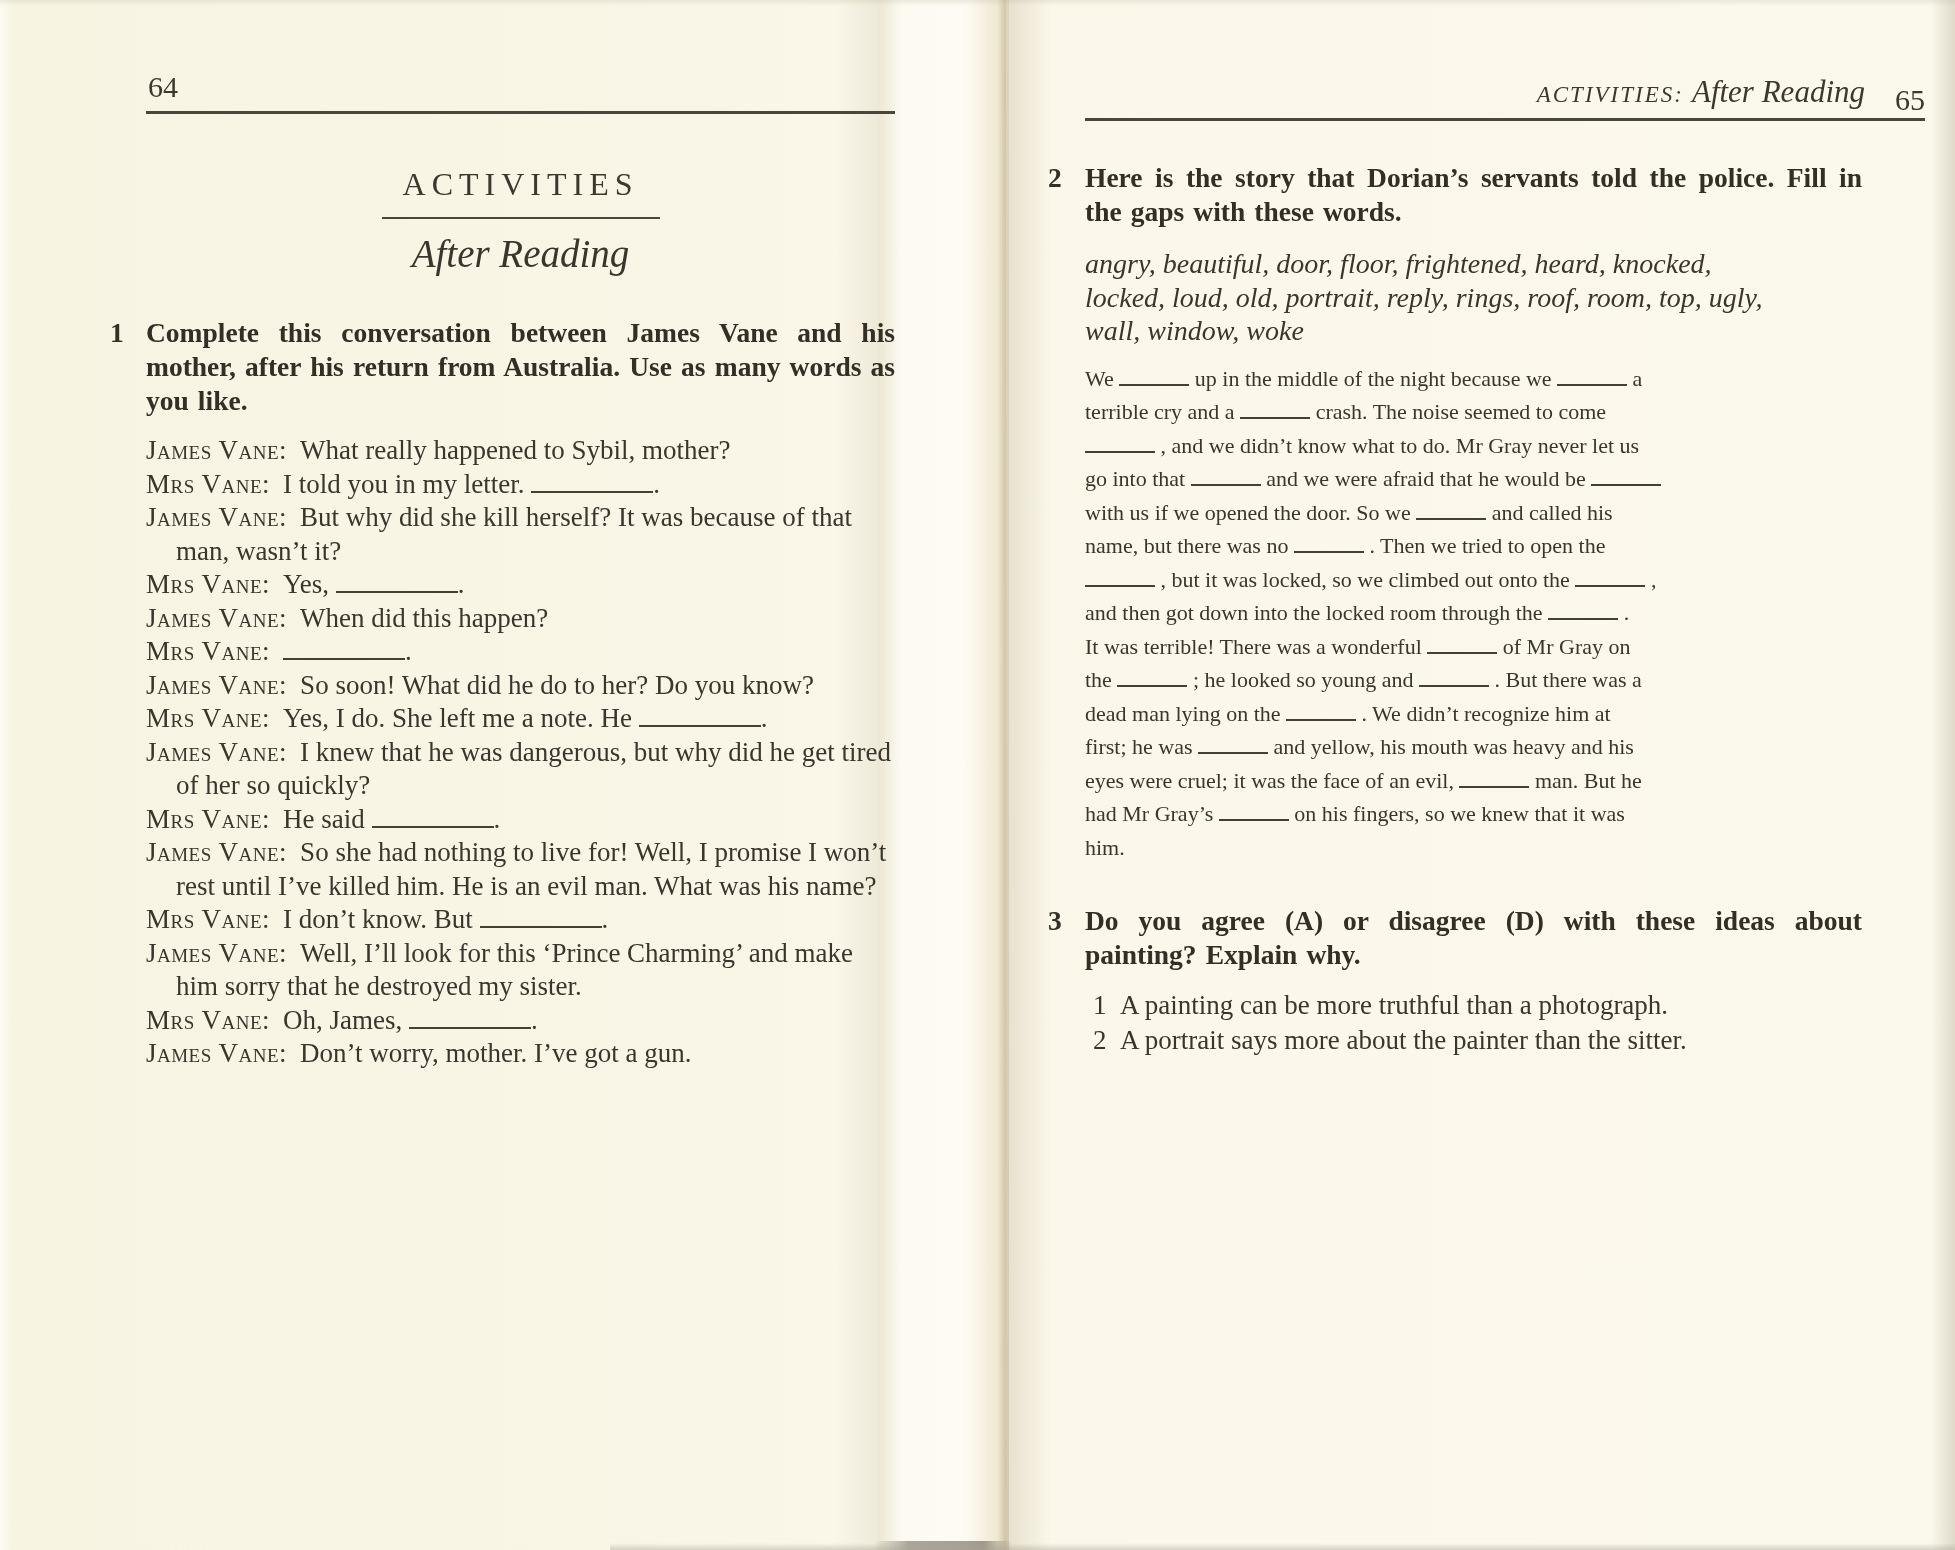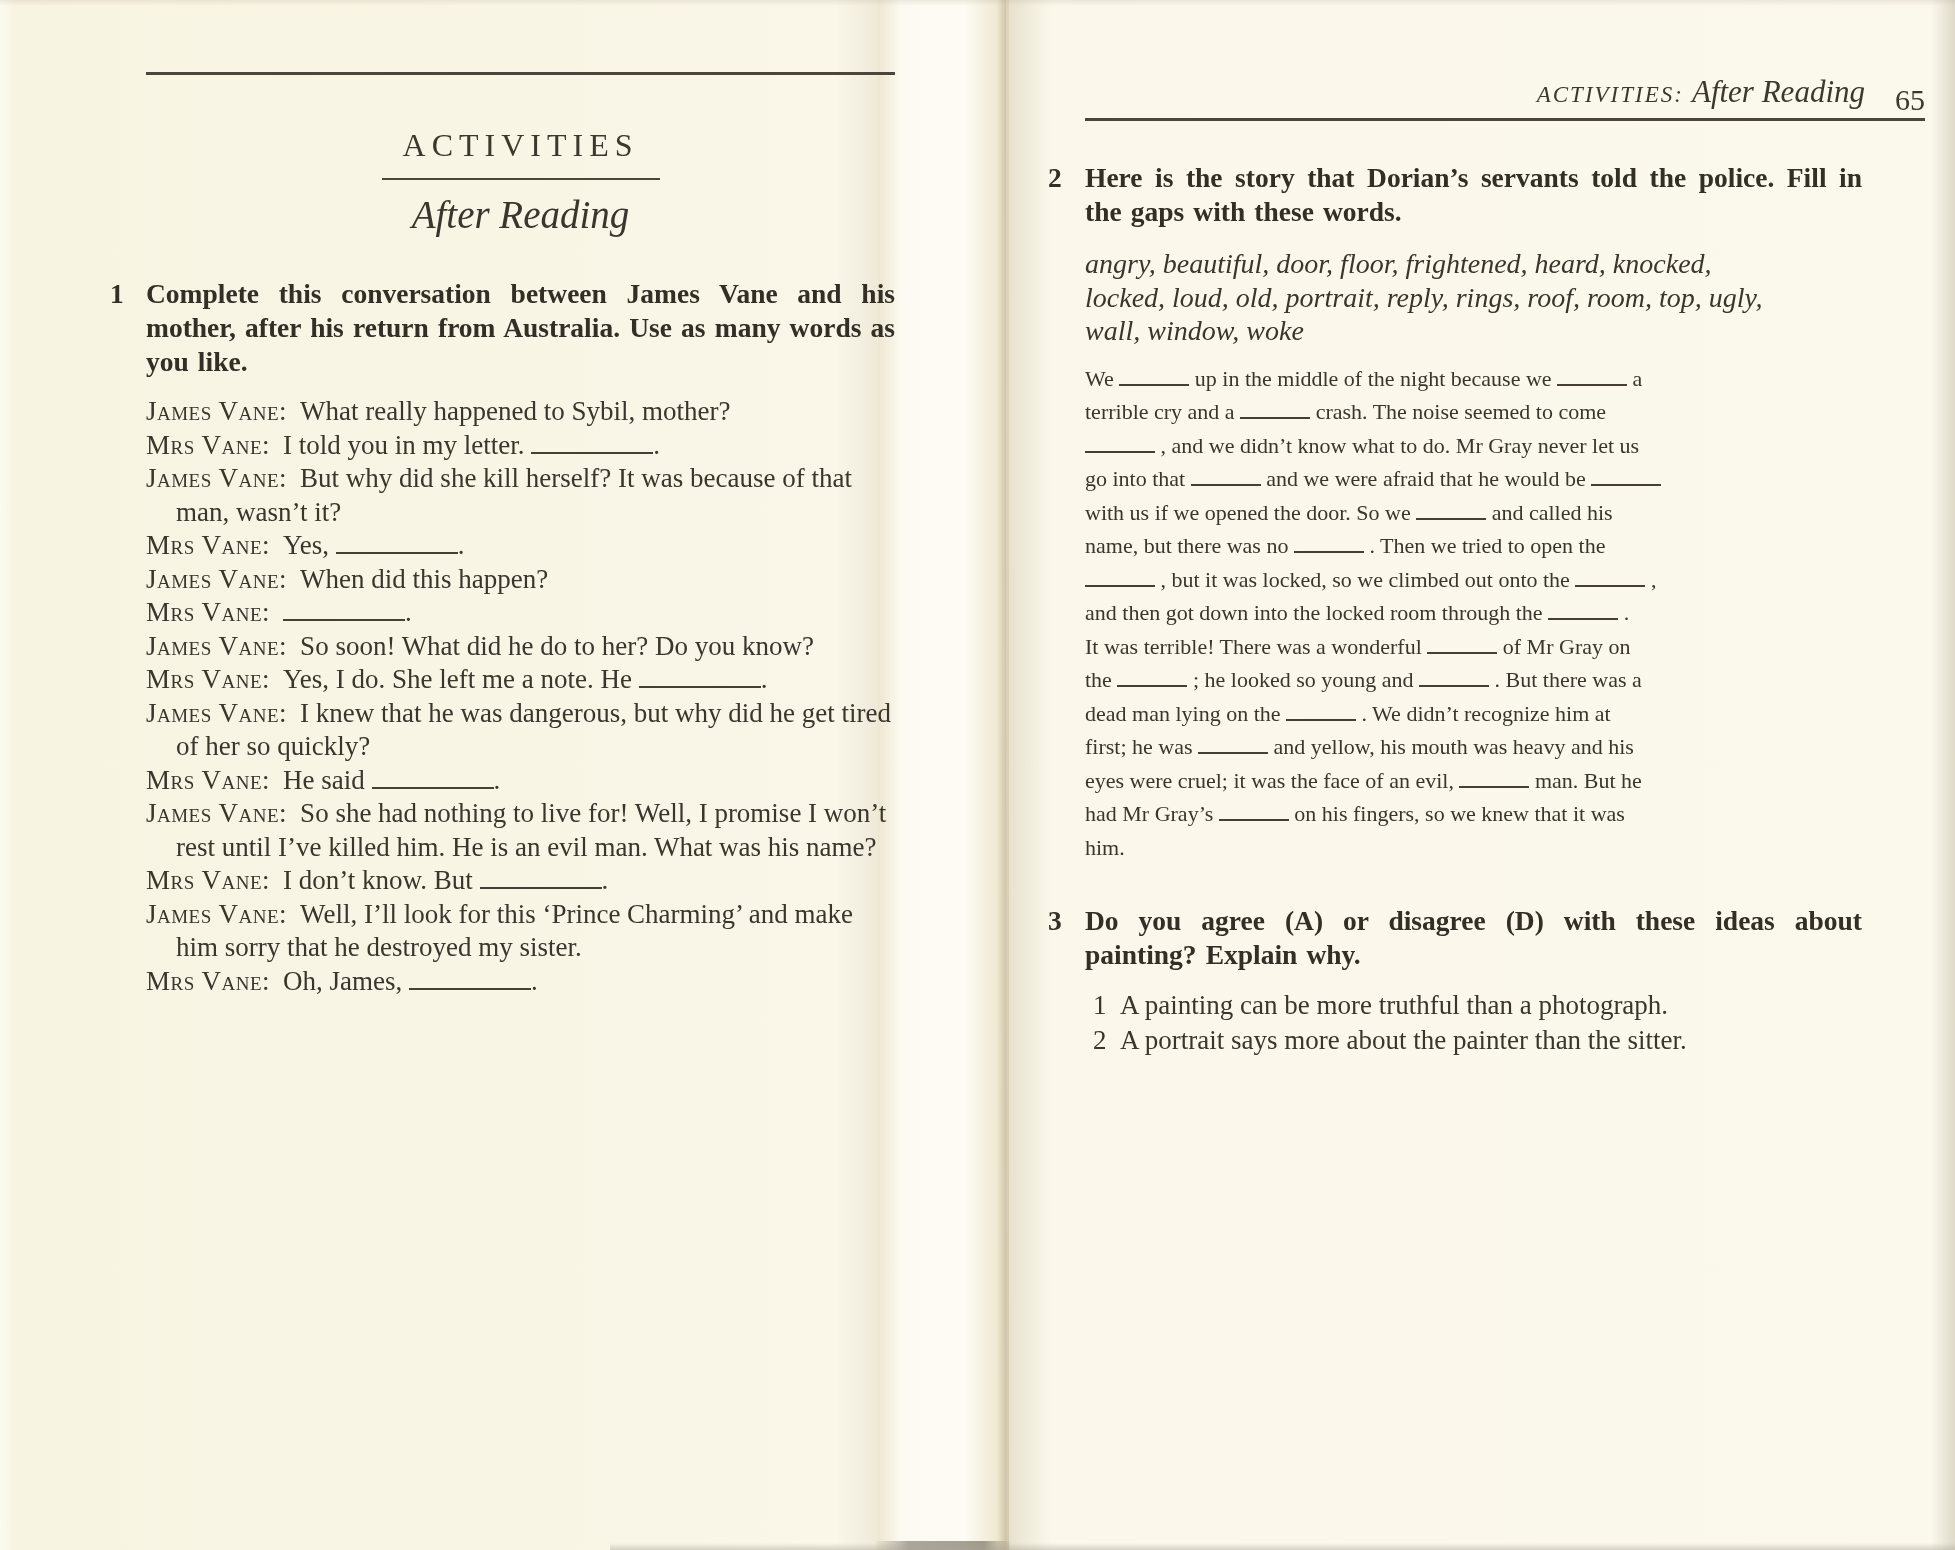--- a/index.html
+++ b/index.html
@@ -87,20 +87,21 @@
   <div class="artifact gutter-crease"></div>
   <div class="artifact gutter-right-shade"></div>
   <div class="artifact gutter-bottom-dark"></div>
   <div class="artifact edge-right"></div>
   <div class="artifact edge-left"></div>
   <div class="artifact edge-top"></div>
   <div class="artifact edge-bottom"></div>
 
   <section class="page page-left">
     <header class="ph-left">
+      <div class="pagenum">64</div>
       <hr class="rule">
     </header>
 
     <div class="act-head">
       <div class="act-title">ACTIVITIES</div>
       <hr class="act-rule">
       <div class="act-sub">After Reading</div>
     </div>
 
     <div class="exercise exercise-1">
@@ -116,20 +117,21 @@
         <div class="utt"><span class="speaker">James Vane:</span><span class="utt-text">When did this happen?</span></div>
         <div class="utt"><span class="speaker">Mrs Vane:</span><span class="utt-text"><span class="blank blank-long"></span>.</span></div>
         <div class="utt"><span class="speaker">James Vane:</span><span class="utt-text">So soon! What did he do to her? Do you know?</span></div>
         <div class="utt"><span class="speaker">Mrs Vane:</span><span class="utt-text">Yes, I do. She left me a note. He <span class="blank blank-long"></span>.</span></div>
         <div class="utt"><span class="speaker">James Vane:</span><span class="utt-text">I knew that he was dangerous, but why did he get tired of her so quickly?</span></div>
         <div class="utt"><span class="speaker">Mrs Vane:</span><span class="utt-text">He said <span class="blank blank-long"></span>.</span></div>
         <div class="utt"><span class="speaker">James Vane:</span><span class="utt-text">So she had nothing to live for! Well, I promise I won’t rest until I’ve killed him. He is an evil man. What was his name?</span></div>
         <div class="utt"><span class="speaker">Mrs Vane:</span><span class="utt-text">I don’t know. But <span class="blank blank-long"></span>.</span></div>
         <div class="utt"><span class="speaker">James Vane:</span><span class="utt-text">Well, I’ll look for this ‘Prince Charming’ and make him sorry that he destroyed my sister.</span></div>
         <div class="utt"><span class="speaker">Mrs Vane:</span><span class="utt-text">Oh, James, <span class="blank blank-long"></span>.</span></div>
+        <div class="utt"><span class="speaker">James Vane:</span><span class="utt-text">Don’t worry, mother. I’ve got a gun.</span></div>
       </div>
   </section>
 
   <section class="page page-right">
     <header class="ph-right">
       <div class="rh-title">
         <span class="rh-caps">ACTIVITIES:</span><span class="rh-it">After Reading</span>
       </div>
       <div class="pagenum">65</div>
       <hr class="rule">

